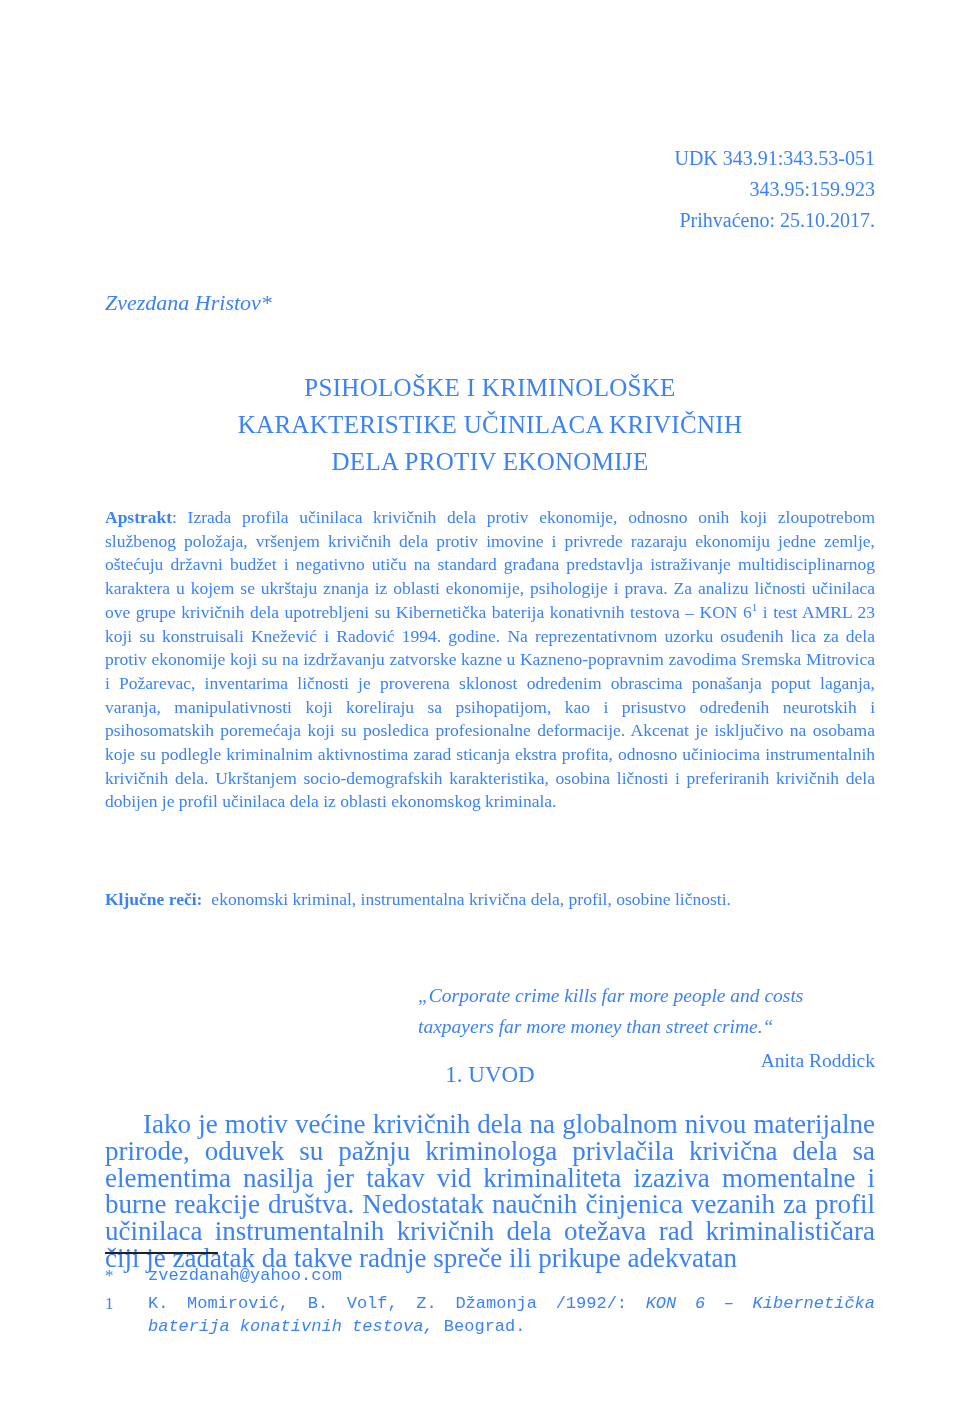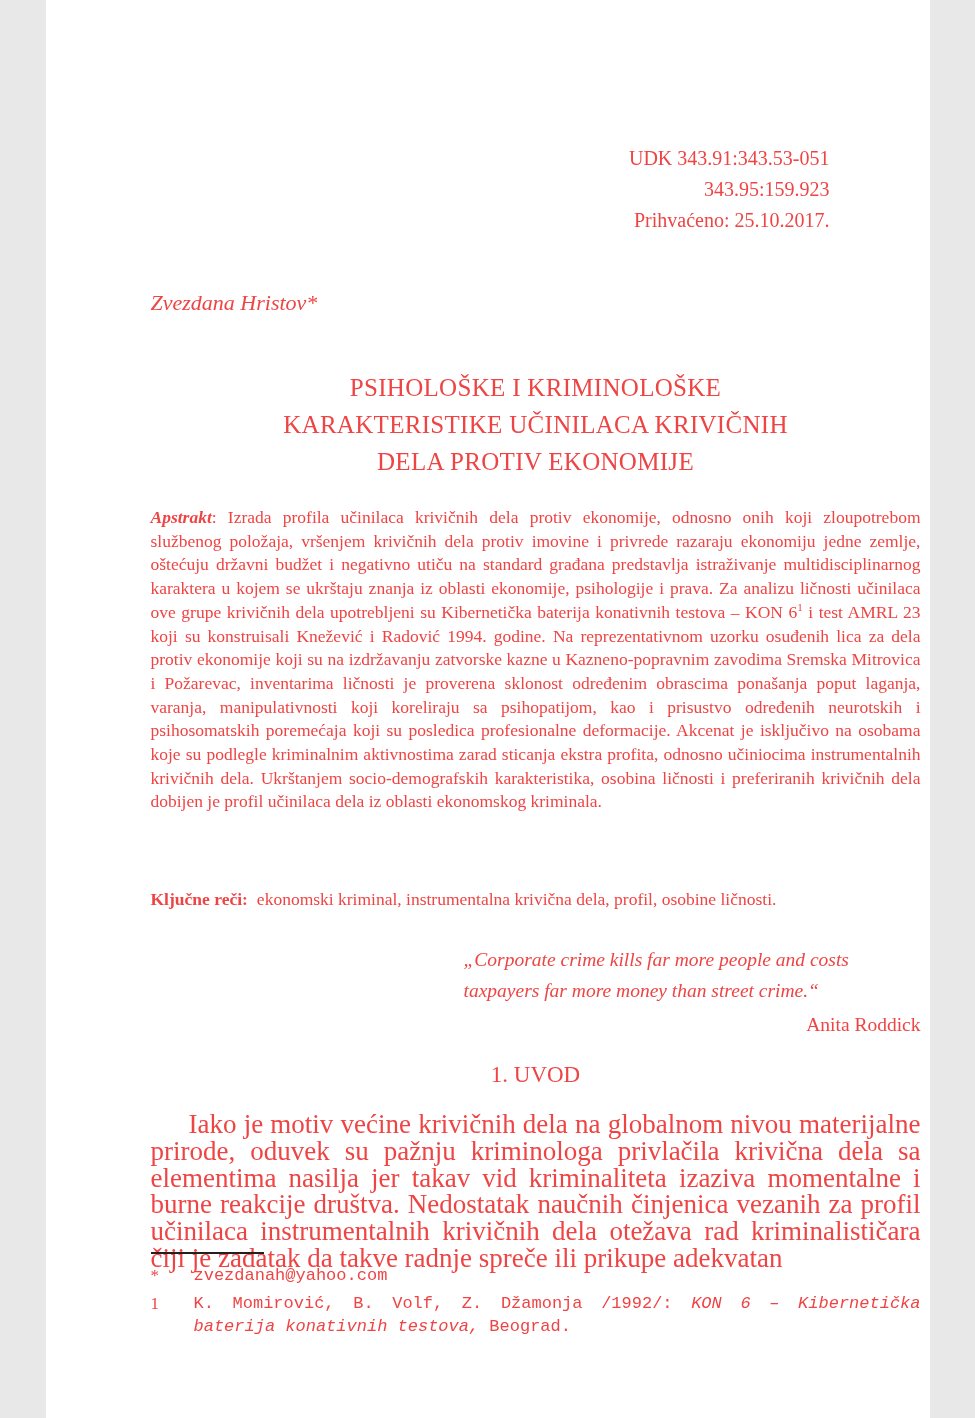--- a/index.html
+++ b/index.html
@@ -1,21 +1,21 @@
 <!DOCTYPE html>
 <html><head>
 <meta charset="utf-8">
 <style>
   html,body{margin:0;padding:0;background:#e8e8e8;}
   .page{
     position:relative;
-    width:884px;height:1418px;
+    width:975px;height:1418px;
     margin:0 auto;
     background:#ffffff;
-    color:#ef4444;
+    color:#3b82f6;
     font-family:"Liberation Serif", serif;
     overflow:hidden;
   }
   .udk{
     position:absolute; top:143px; right:100px;
     text-align:right;
     font-size:20px; line-height:31px;
   }
   .author{
     position:absolute; top:290px; left:105px;
@@ -25,31 +25,31 @@
     position:absolute; top:369px; left:105px; width:770px;
     text-align:center;
     font-size:25px; line-height:37px;
     letter-spacing:0.3px;
   }
   .abstract{
     position:absolute; top:506px; left:105px; width:770px;
     font-size:17.5px; line-height:23.7px;
     text-align:justify;
   }
-  .abstract .label{font-weight:bold;font-style:italic;}
+  .abstract .label{font-weight:bold;}
   .fn-ref{
     font-size:11px; vertical-align:super; line-height:0;
   }
   .keywords{
     position:absolute; top:888px; left:105px; width:770px;
     font-size:17.5px; line-height:23.7px;
   }
   .keywords .label{font-weight:bold; margin-right:9px;}
   .pull-quote{
-    position:absolute; top:944px; left:418px; width:457px;
+    position:absolute; top:980px; left:418px; width:457px;
     font-style:italic; font-size:19.5px; line-height:31px;
   }
   .pull-quote .attribution{
     font-style:normal; text-align:right; margin-top:3px;
   }
   .section-heading{
     position:absolute; top:1062px; left:105px; width:770px;
     text-align:center; font-size:23px;
   }
   .intro{

